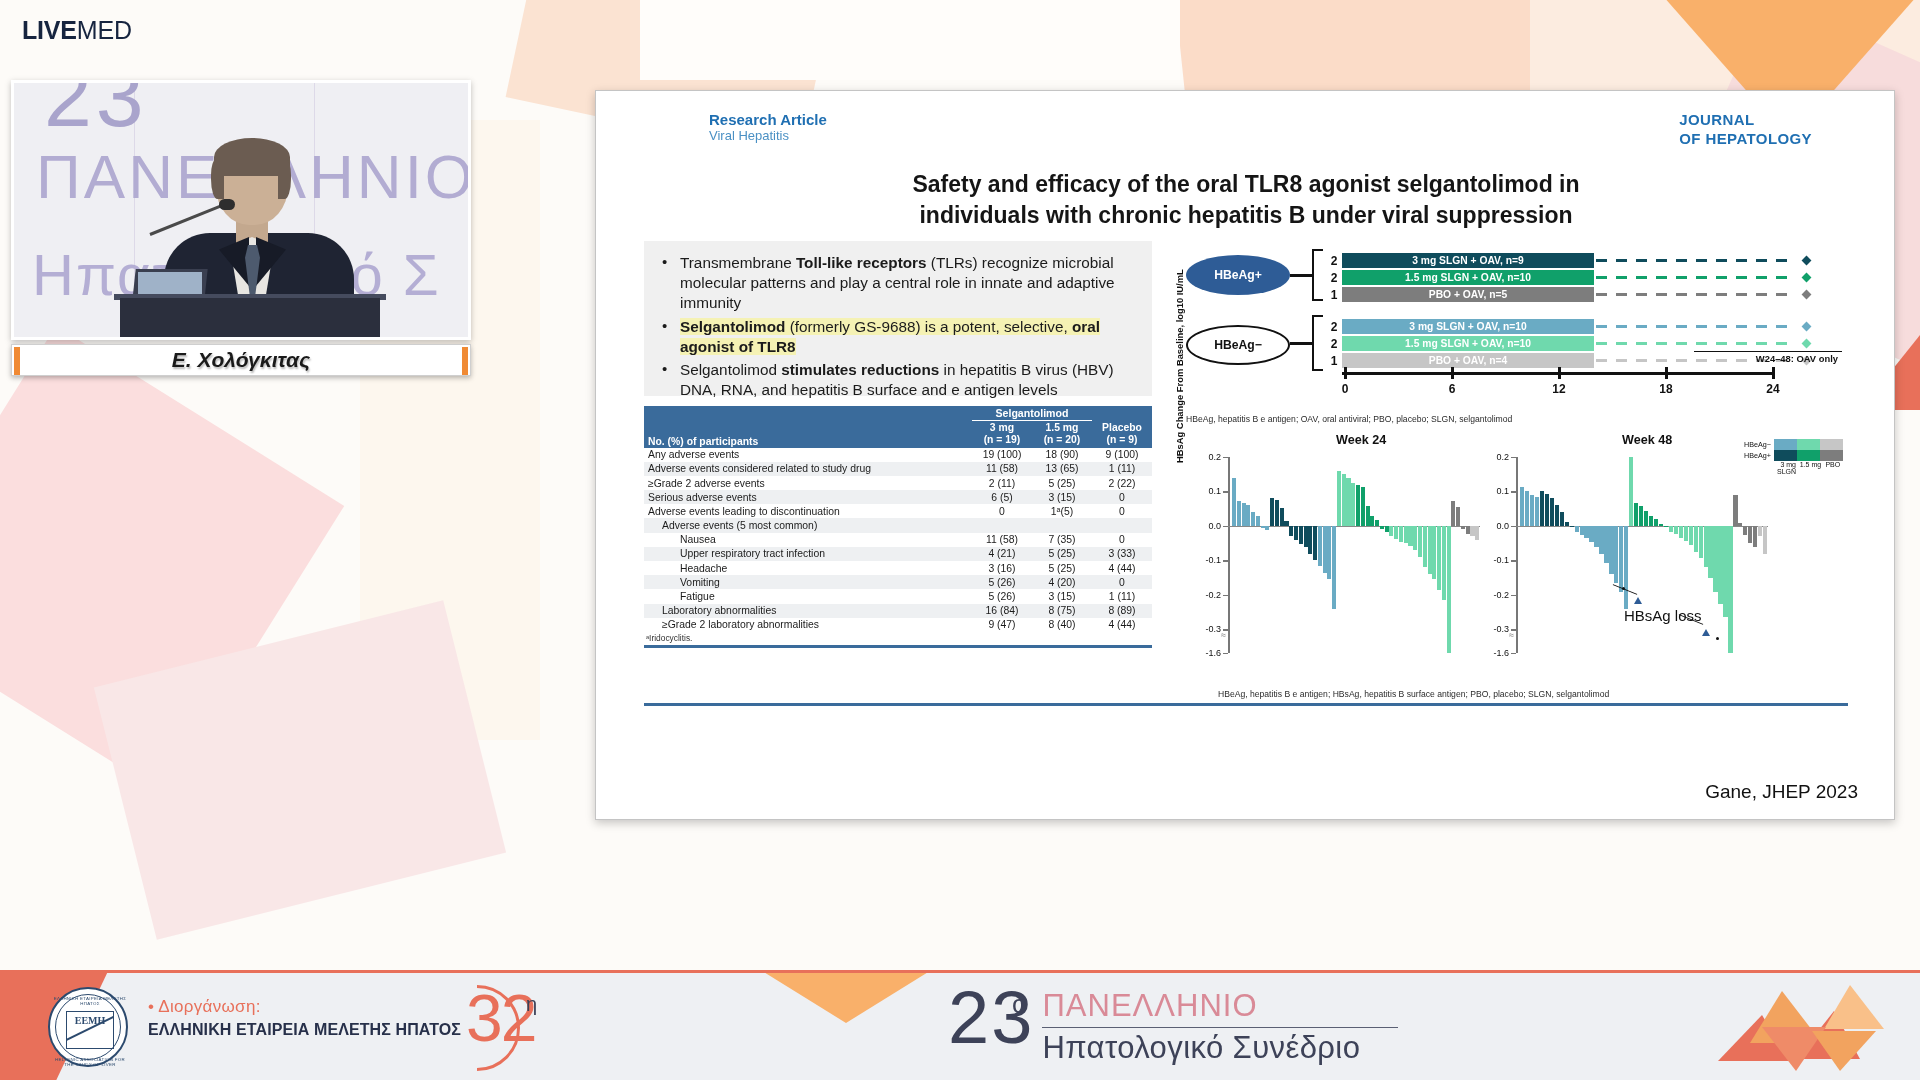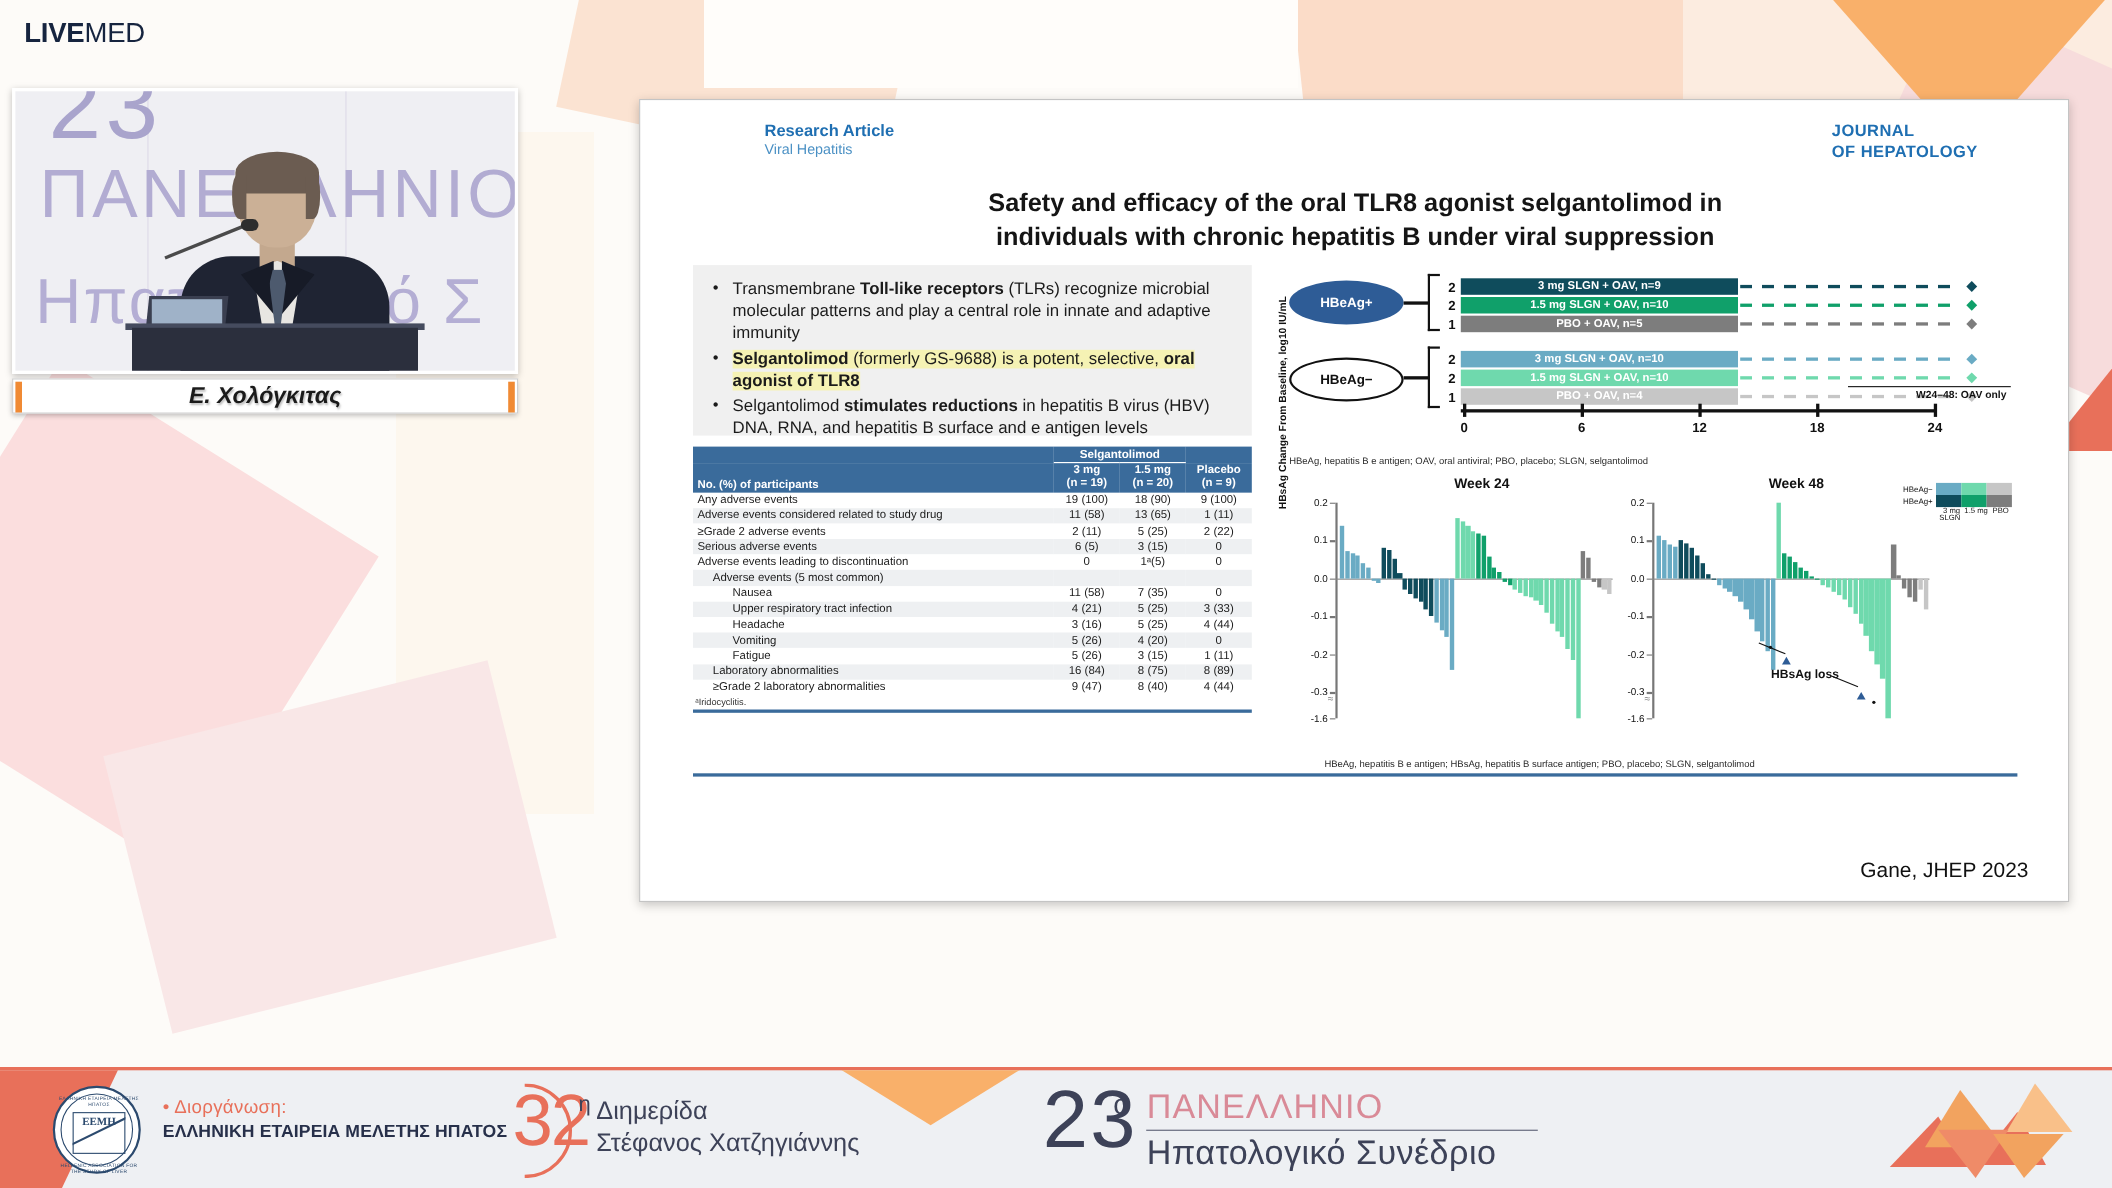--- a/index.html
+++ b/index.html
@@ -123,21 +123,21 @@
   #speaker-bar::before { left: 2px; }
   #speaker-bar::after { right: 2px; }
   #speaker-name {
     font-size: 21px; font-weight: bold; color: #1a1a1a;
     text-shadow: 1px 2px 2px rgba(0,0,0,.28);
     font-style: italic;
   }
 
   
   #slide {
-    position: absolute; left: 581px; top: 90px; width: 1300px; height: 730px;
+    position: absolute; left: 595px; top: 90px; width: 1300px; height: 730px;
     background: #ffffff;
     border: 1px solid #c4c4c4;
     box-shadow: 0 3px 9px rgba(0,0,0,.22);
     overflow: hidden;
   }
   .jr-head { position:absolute; left: 113px; top: 20px; }
   .jr-head .l1 { font-size: 15px; font-weight: bold; color: #1f6fb2; line-height: 1.15; }
   .jr-head .l2 { font-size: 13px; color: #4a90c4; line-height: 1.2; }
   .joh { position:absolute; right: 82px; top: 20px; text-align: left; }
   .joh div { font-size: 15px; font-weight: bold; color: #1f6fb2; letter-spacing: .4px; line-height: 1.24; }
@@ -240,21 +240,21 @@
   .bar { position: absolute; bottom: auto; }
   #ylabel-rot {
     position: absolute; left: -12px; top: 30px;
     transform: rotate(-90deg); transform-origin: left top;
     font-size: 9.4px; font-weight: bold; color: #111; white-space: nowrap;
   }
   .tri { position: absolute; width: 0; height: 0;
     border-left: 4px solid transparent; border-right: 4px solid transparent;
     border-bottom: 7px solid #2e5c96; }
   .dotmark { position: absolute; width: 3px; height: 3px; background: #111; border-radius: 50%; }
-  .loss-lbl { position: absolute; font-size: 11px; font-weight: bold; color: #111; }
+  .loss-lbl { position: absolute; font-size: 15px; font-weight: normal; color: #111; }
   .arrowline { position: absolute; height: 0; border-top: 1.8px solid #111; }
 
   
   #ch-legend { position: absolute; right: 4px; top: 6px; width: 104px; }
   .lg-row { display: flex; align-items: center; height: 11px; }
   .lg-name { width: 34px; font-size: 7.2px; text-align: right; padding-right: 3px; color: #111; }
   .lg-sw { width: 23px; height: 11px; }
   .lg-cols { display: flex; padding-left: 37px; }
   .lg-col { width: 23px; text-align: center; font-size: 7px; color: #111; }
   #lg-slgn { padding-left: 37px; width: 46px; text-align: center; font-size: 7px; color: #111; }
@@ -819,24 +819,20 @@
     </div>
 
     <div id="f-org">
       <div class="l1">• Διοργάνωση:</div>
       <div class="l2">ΕΛΛΗΝΙΚΗ ΕΤΑΙΡΕΙΑ ΜΕΛΕΤΗΣ ΗΠΑΤΟΣ</div>
     </div>
 
     <div id="f-32">
       <span class="num">32</span>
       <span class="sup">η</span>
-      <span class="txt">
-        <div>Διημερίδα</div>
-        <div>Στέφανος Χατζηγιάννης</div>
-      </span>
     </div>
 
     <div id="f-23">
       <span class="num">23</span>
       <span class="sup">ο</span>
       <span class="txt">
         <div class="t1">ΠΑΝΕΛΛΗΝΙΟ</div>
         <div class="sep"></div>
         <div class="t2">Ηπατολογικό Συνέδριο</div>
       </span>

